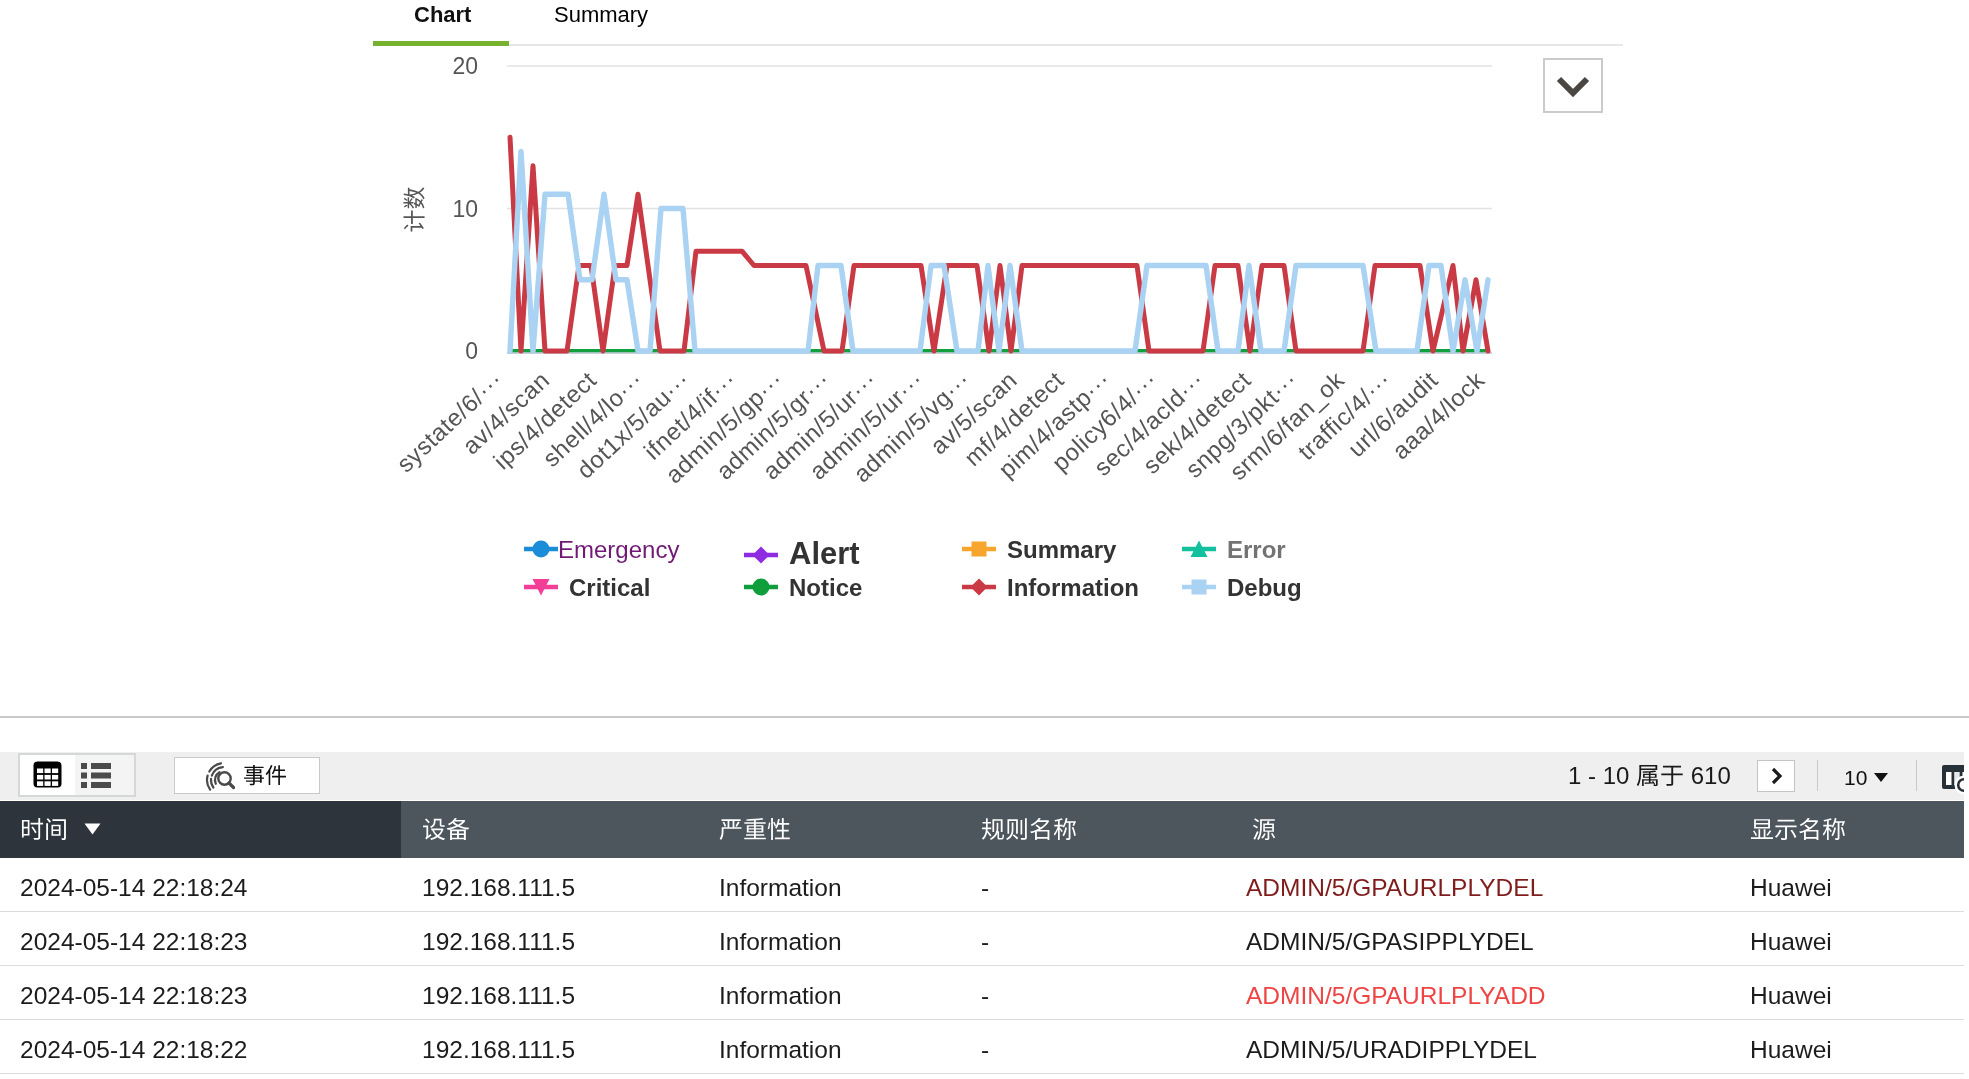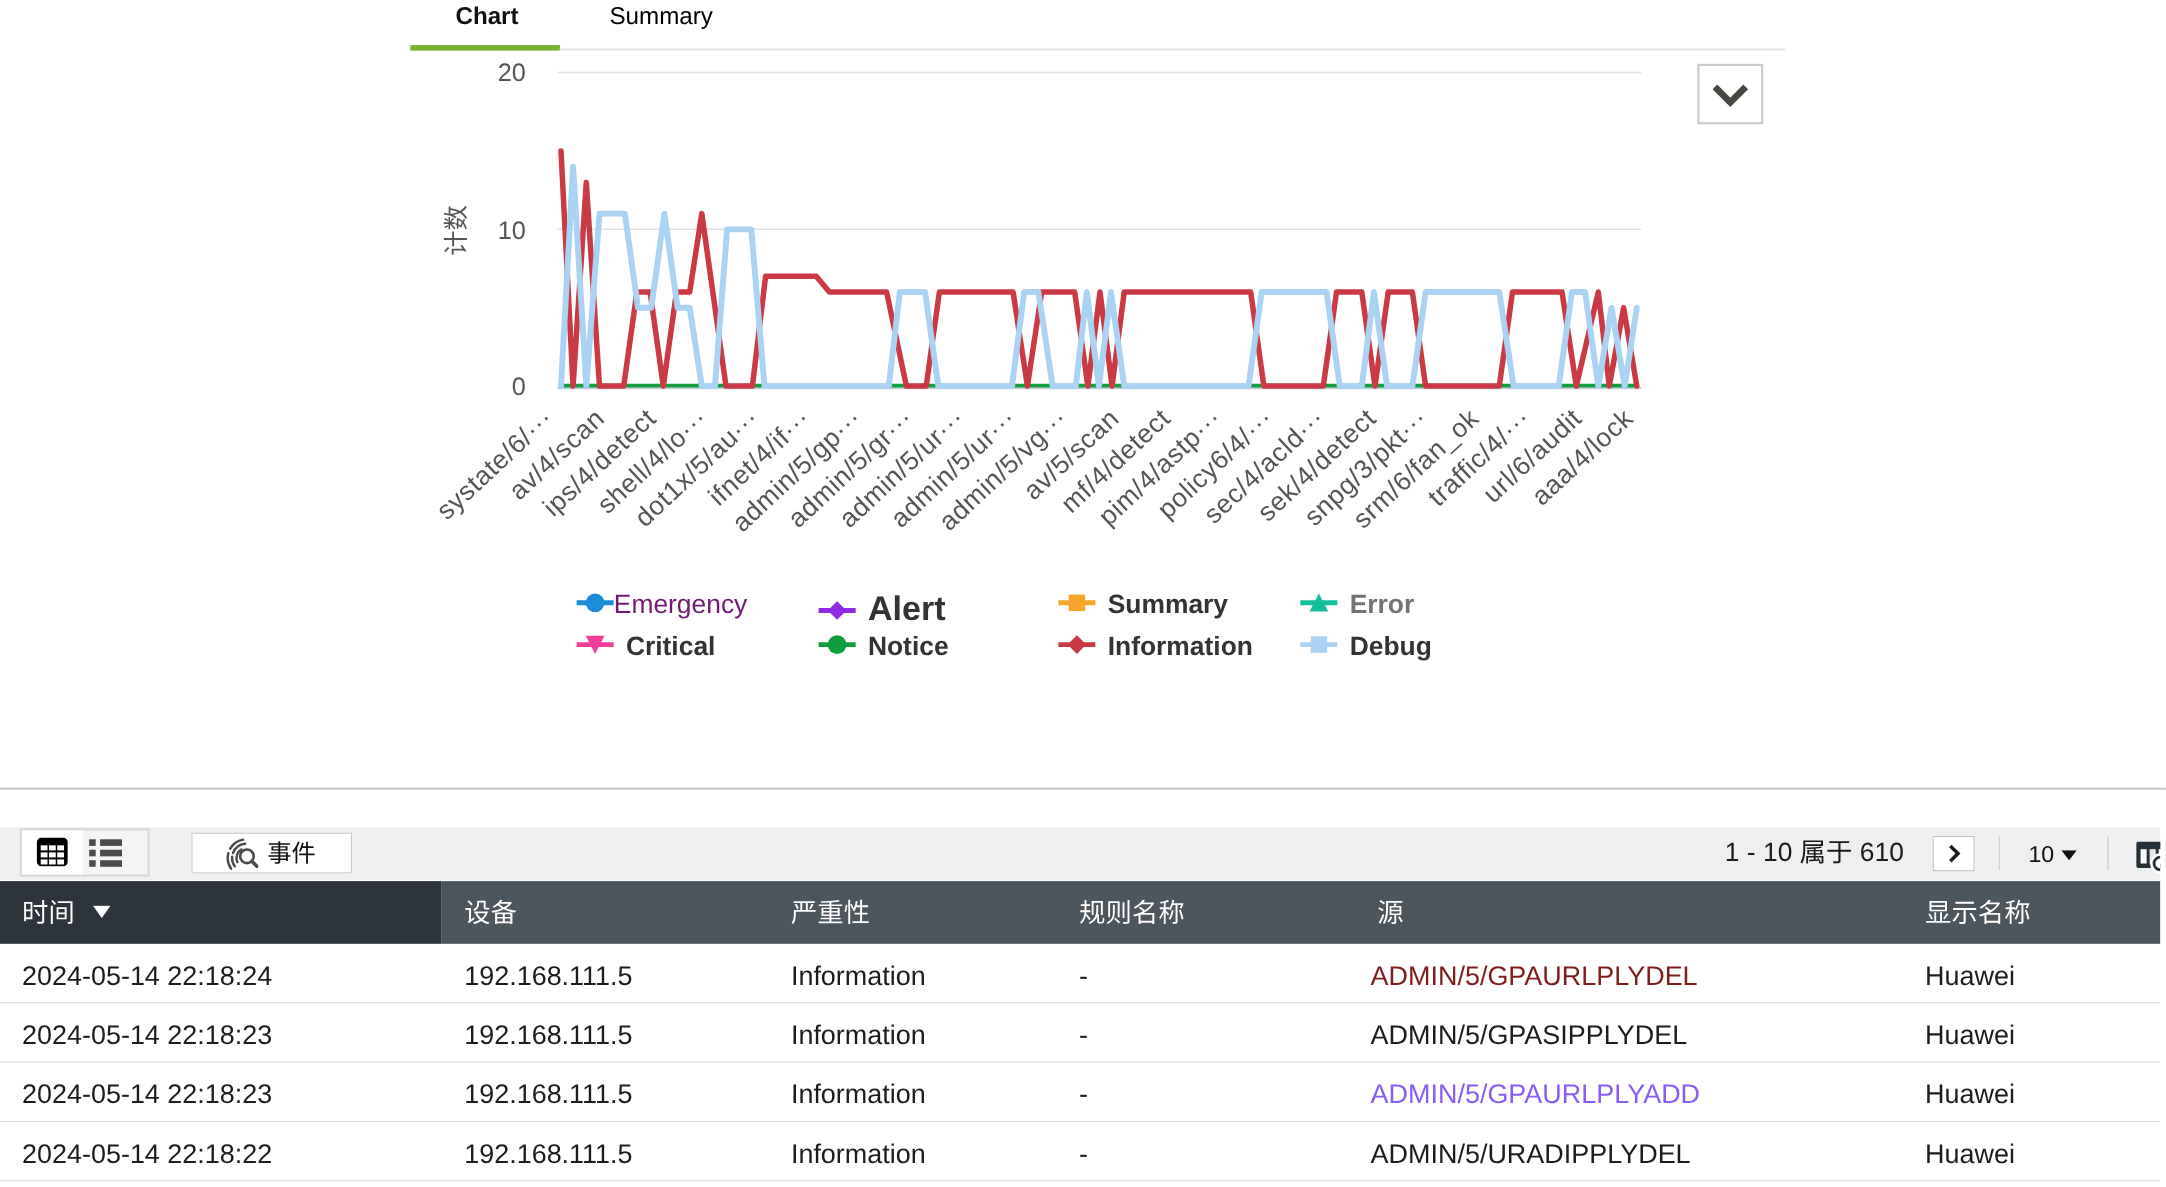--- a/index.html
+++ b/index.html
@@ -248,21 +248,21 @@
 <div style="position:absolute;left:422px;top:915px;height:54px;line-height:54px;font-size:24.5px;color:#1c1c1c">192.168.111.5</div>
 <div style="position:absolute;left:719px;top:915px;height:54px;line-height:54px;font-size:24.5px;color:#1c1c1c">Information</div>
 <div style="position:absolute;left:981px;top:915px;height:54px;line-height:54px;font-size:24.5px;color:#1c1c1c">-</div>
 <div style="position:absolute;left:1246px;top:915px;height:54px;line-height:54px;font-size:24.5px;color:#1c1c1c">ADMIN/5/GPASIPPLYDEL</div>
 <div style="position:absolute;left:1750px;top:915px;height:54px;line-height:54px;font-size:24.5px;color:#1c1c1c">Huawei</div>
 <div style="position:absolute;left:0;top:965px;width:1964px;height:1px;background:#dcdcdc"></div>
 <div style="position:absolute;left:20px;top:969px;height:54px;line-height:54px;font-size:24.5px;color:#1c1c1c">2024-05-14 22:18:23</div>
 <div style="position:absolute;left:422px;top:969px;height:54px;line-height:54px;font-size:24.5px;color:#1c1c1c">192.168.111.5</div>
 <div style="position:absolute;left:719px;top:969px;height:54px;line-height:54px;font-size:24.5px;color:#1c1c1c">Information</div>
 <div style="position:absolute;left:981px;top:969px;height:54px;line-height:54px;font-size:24.5px;color:#1c1c1c">-</div>
-<div style="position:absolute;left:1246px;top:969px;height:54px;line-height:54px;font-size:24.5px;color:#8b5cf6">ADMIN/5/GPAURLPLYADD</div>
+<div style="position:absolute;left:1246px;top:969px;height:54px;line-height:54px;font-size:24.5px;color:#ef4444">ADMIN/5/GPAURLPLYADD</div>
 <div style="position:absolute;left:1750px;top:969px;height:54px;line-height:54px;font-size:24.5px;color:#1c1c1c">Huawei</div>
 <div style="position:absolute;left:0;top:1019px;width:1964px;height:1px;background:#dcdcdc"></div>
 <div style="position:absolute;left:20px;top:1023px;height:54px;line-height:54px;font-size:24.5px;color:#1c1c1c">2024-05-14 22:18:22</div>
 <div style="position:absolute;left:422px;top:1023px;height:54px;line-height:54px;font-size:24.5px;color:#1c1c1c">192.168.111.5</div>
 <div style="position:absolute;left:719px;top:1023px;height:54px;line-height:54px;font-size:24.5px;color:#1c1c1c">Information</div>
 <div style="position:absolute;left:981px;top:1023px;height:54px;line-height:54px;font-size:24.5px;color:#1c1c1c">-</div>
 <div style="position:absolute;left:1246px;top:1023px;height:54px;line-height:54px;font-size:24.5px;color:#1c1c1c">ADMIN/5/URADIPPLYDEL</div>
 <div style="position:absolute;left:1750px;top:1023px;height:54px;line-height:54px;font-size:24.5px;color:#1c1c1c">Huawei</div>
 <div style="position:absolute;left:0;top:1073px;width:1964px;height:1px;background:#dcdcdc"></div>
 

